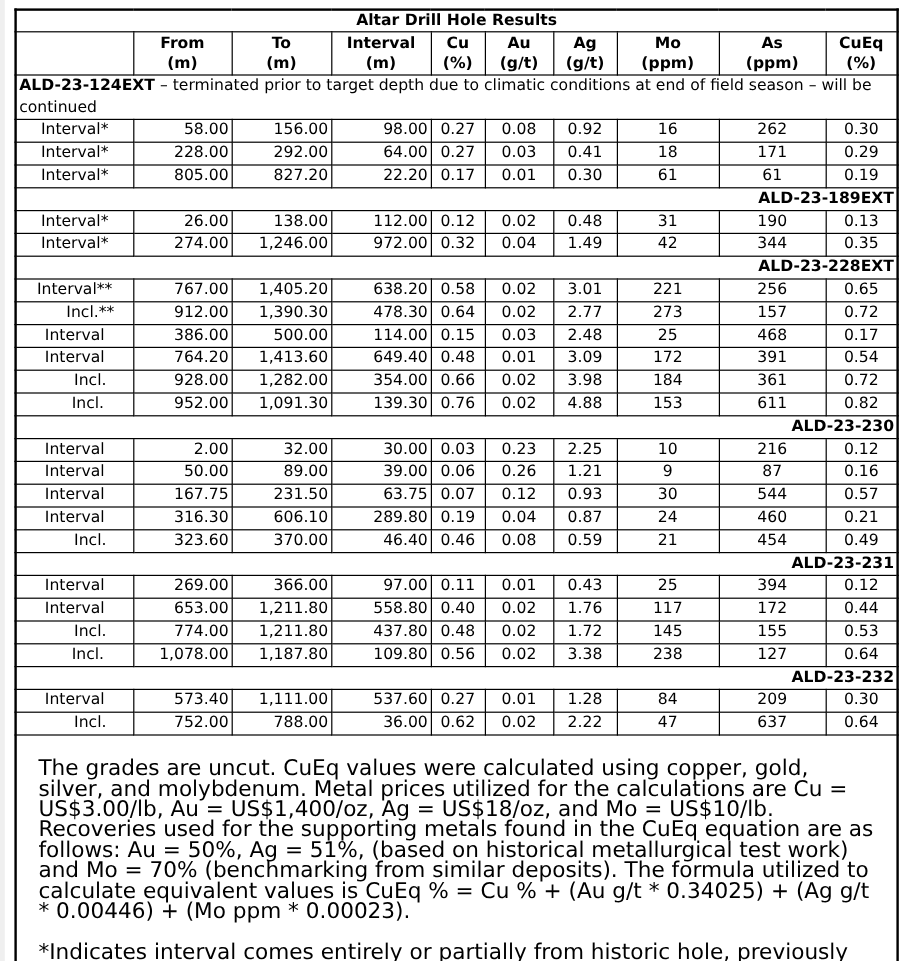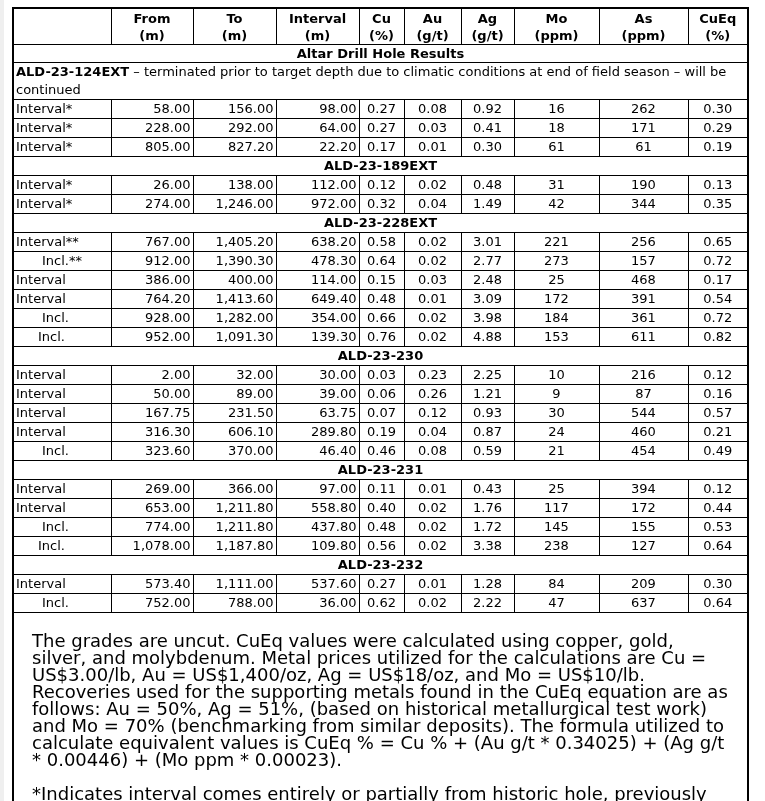--- a/index.html
+++ b/index.html
@@ -43,30 +43,30 @@
     font-weight: bold;
     padding: 0;
   }
   th.colhead {
     height: 35px;
     line-height: 17px;
     text-align: center;
     font-weight: bold;
     padding: 0 1px;
   }
-  td.c-label { text-align: left; height: 18px; line-height: 18px; }
+  td.c-label { text-align: center; height: 18px; line-height: 18px; }
   td.c-label.ind1 { padding-left: 28px; }
   td.c-label.ind2 { padding-left: 24px; }
   td.c-num  { text-align: right;  height: 18px; line-height: 18px; }
   td.c-mid  { text-align: center; height: 18px; line-height: 18px; }
   tr.section-row td {
     font-weight: bold;
     height: 18px;
     line-height: 18px;
-    text-align: center;
+    text-align: right;
   }
   tr.note-row td {
     line-height: 18px;
     white-space: normal;
     padding: 0 2px;
   }
   tr.note-row b { font-weight: bold; }
   td.footer-cell {
     white-space: normal;
     vertical-align: top;
@@ -92,62 +92,62 @@
         <col style="width:83px">
       <col style="width:83px">
         <col style="width:45px">
         <col style="width:57px">
       <col style="width:53px">
         <col style="width:85px">
         <col style="width:89px">
       <col style="width:60px">
     </colgroup>
     <thead>
-      <tr id="header-row">
-          <th class="colhead"></th>
-          <th class="colhead">
-            <div>From</div>
-            <div>(m)</div>
-          </th>
-          <th class="colhead">
-            <div>To</div>
-            <div>(m)</div>
-          </th>
-          <th class="colhead">
-            <div>Interval</div>
-            <div>(m)</div>
-          </th>
-          <th class="colhead">
-            <div>Cu</div>
-            <div>(%)</div>
-          </th>
-          <th class="colhead">
-            <div>Au</div>
-            <div>(g/t)</div>
-          </th>
-          <th class="colhead">
-            <div>Ag</div>
-            <div>(g/t)</div>
-          </th>
-          <th class="colhead">
-            <div>Mo</div>
-            <div>(ppm)</div>
-          </th>
-          <th class="colhead">
-            <div>As</div>
-            <div>(ppm)</div>
-          </th>
-          <th class="colhead">
-            <div>CuEq</div>
-            <div>(%)</div>
-          </th>
-        </tr>
       <tr>
         <th class="table-title" colspan="10">Altar Drill Hole Results</th>
       </tr>
+      <tr id="header-row">
+          <th class="colhead"></th>
+          <th class="colhead">
+            <div>From</div>
+            <div>(m)</div>
+          </th>
+          <th class="colhead">
+            <div>To</div>
+            <div>(m)</div>
+          </th>
+          <th class="colhead">
+            <div>Interval</div>
+            <div>(m)</div>
+          </th>
+          <th class="colhead">
+            <div>Cu</div>
+            <div>(%)</div>
+          </th>
+          <th class="colhead">
+            <div>Au</div>
+            <div>(g/t)</div>
+          </th>
+          <th class="colhead">
+            <div>Ag</div>
+            <div>(g/t)</div>
+          </th>
+          <th class="colhead">
+            <div>Mo</div>
+            <div>(ppm)</div>
+          </th>
+          <th class="colhead">
+            <div>As</div>
+            <div>(ppm)</div>
+          </th>
+          <th class="colhead">
+            <div>CuEq</div>
+            <div>(%)</div>
+          </th>
+        </tr>
     </thead>
     <tbody id="table-body">
         <tr class="note-row">
           <td colspan="10"><b>ALD-23-124EXT</b><span> – terminated prior to target depth due to climatic conditions at end of field season – will be continued</span></td>
         </tr>
         <tr>
           <td class="c-label">Interval*</td>
           <td class="c-num">58.00</td>
           <td class="c-num">156.00</td>
           <td class="c-num">98.00</td>
@@ -232,21 +232,21 @@
           <td class="c-mid">0.64</td>
           <td class="c-mid">0.02</td>
           <td class="c-mid">2.77</td>
           <td class="c-mid">273</td>
           <td class="c-mid">157</td>
           <td class="c-mid">0.72</td>
         </tr>
         <tr>
           <td class="c-label">Interval</td>
           <td class="c-num">386.00</td>
-          <td class="c-num">400.00</td>
+          <td class="c-num">500.00</td>
           <td class="c-num">114.00</td>
           <td class="c-mid">0.15</td>
           <td class="c-mid">0.03</td>
           <td class="c-mid">2.48</td>
           <td class="c-mid">25</td>
           <td class="c-mid">468</td>
           <td class="c-mid">0.17</td>
         </tr>
         <tr>
           <td class="c-label">Interval</td>

